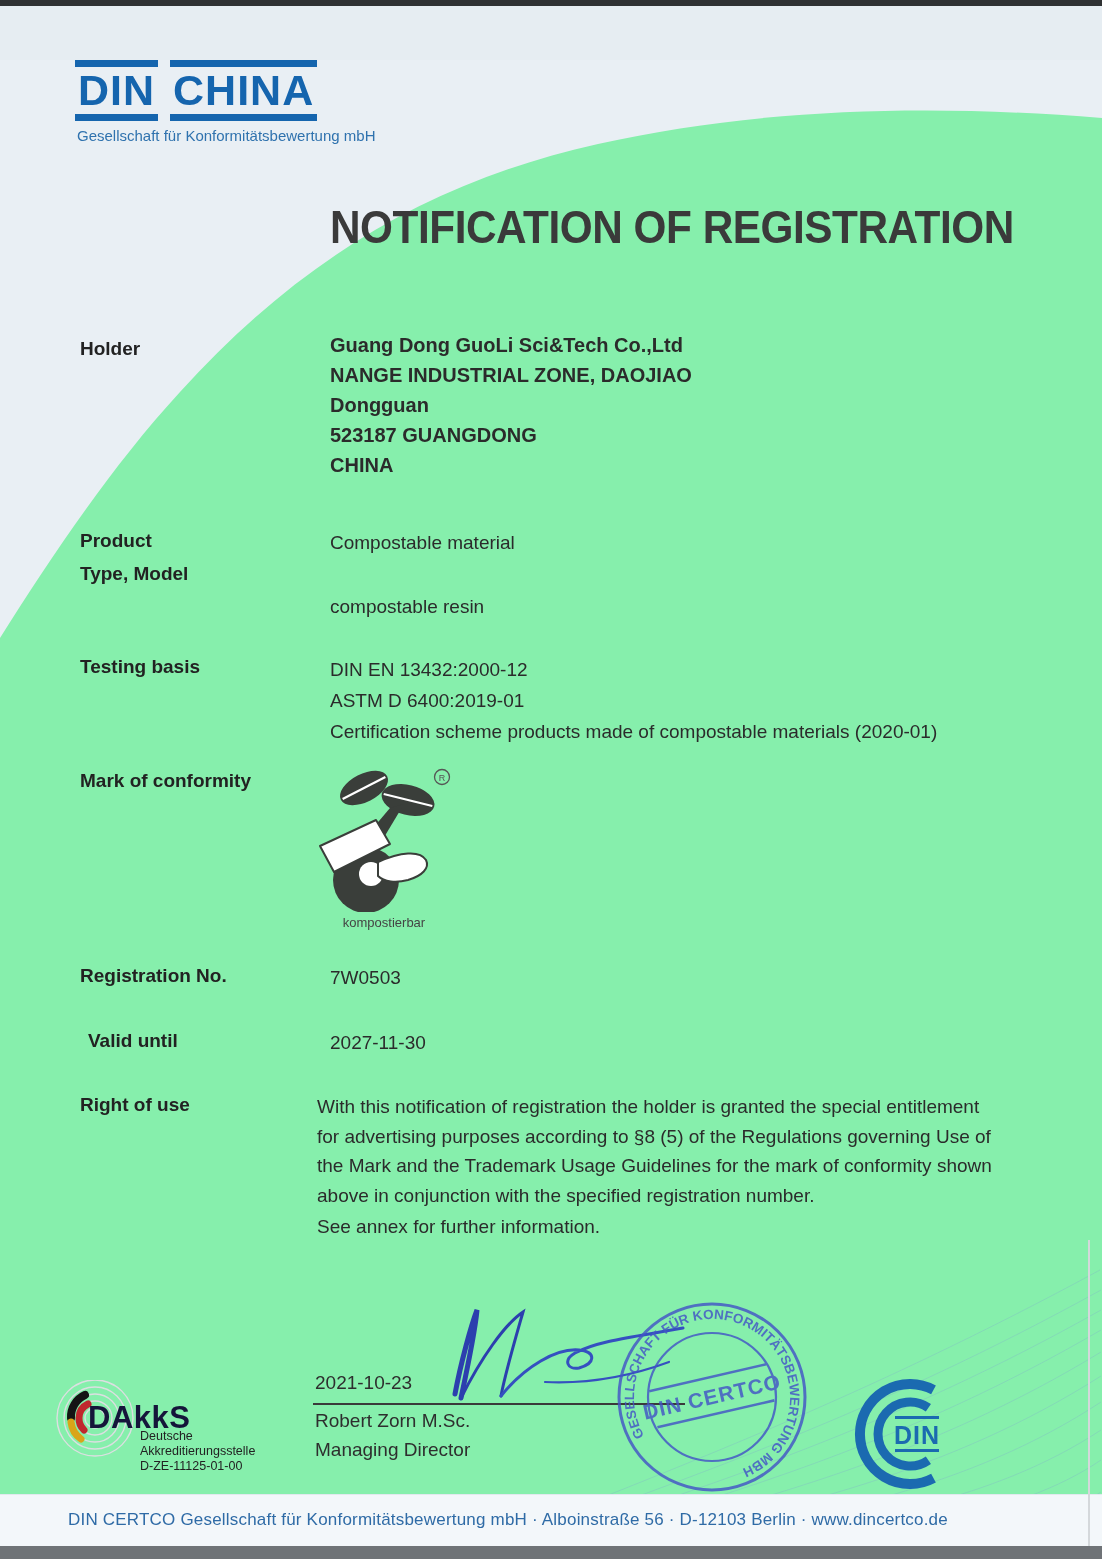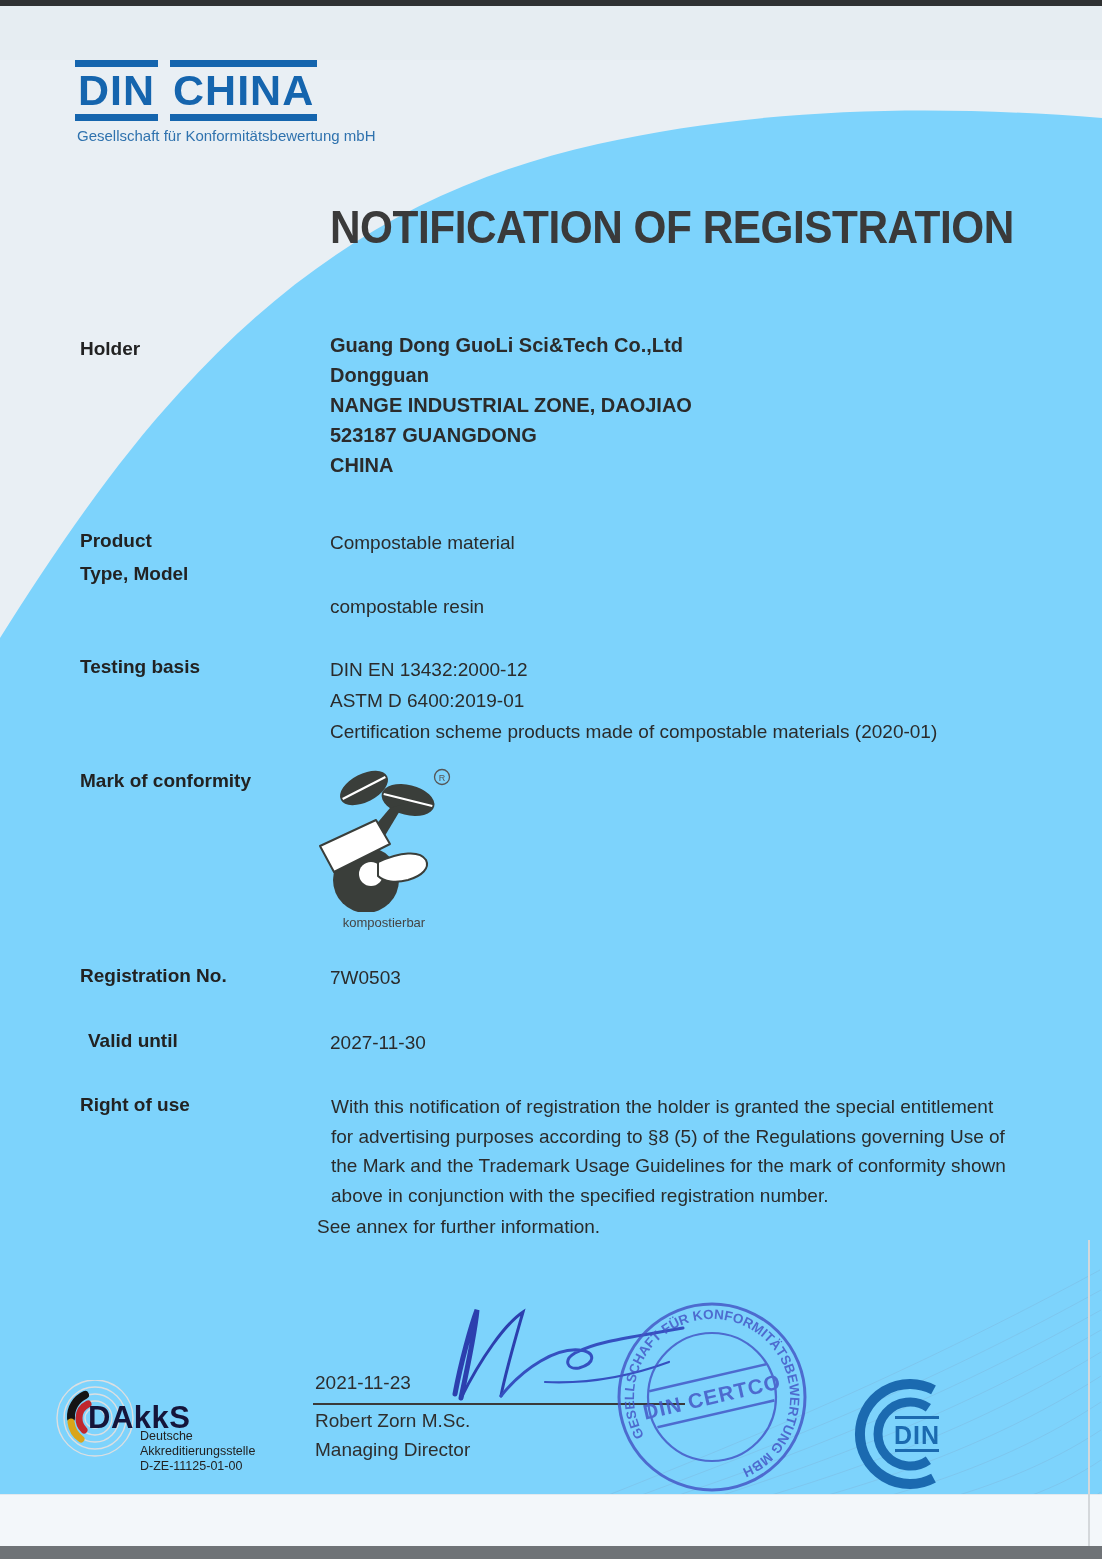--- a/index.html
+++ b/index.html
@@ -1,18 +1,18 @@
 <!DOCTYPE html>
 <html><head>
 <meta charset="utf-8">
 <style>
   html,body{margin:0;padding:0;background:#e8e8e8;}
   .page{
     position:relative; width:1102px; height:1559px; overflow:hidden;
-    background:#7dd3fc;
+    background:#86efac;
     font-family:"Liberation Sans","DejaVu Sans",sans-serif;
     color:#2e2e2e;
   }
   .abs{position:absolute;}
   
   .top-edge{left:0;top:0;width:1102px;height:6px;background:#2f3133;}
   .bottom-bar{left:0;top:1546px;width:1102px;height:13px;background:#6f7377;}
   .right-edge{left:1088px;top:1240px;width:2px;height:306px;background:#d4d8db;}
   
   .footer-band{left:0;top:1494px;width:1102px;height:52px;background:#f3f7fa;border-top:1px solid #e2e9ee;}
@@ -29,21 +29,21 @@
     left:330px;top:200px;font-size:46px;font-weight:700;color:#3a3a3a;
     letter-spacing:-.5px;transform:scaleX(.92);transform-origin:left top;white-space:nowrap;
   }
   
   .label{position:absolute;left:80px;font-size:19px;font-weight:700;color:#222;white-space:nowrap;}
   .value{position:absolute;left:330px;font-size:19px;color:#2b2b2b;white-space:nowrap;}
   .value-bold{font-weight:700;font-size:20px;}
   .vlines div{line-height:30px;}
   .tlines div{line-height:31px;}
   .para{position:absolute;left:317px;width:710px;font-size:19px;color:#2b2b2b;}
-  .para div{line-height:29.5px;white-space:nowrap;margin-left:14px;}
+  .para div{line-height:29.5px;white-space:nowrap;}
   .annex{left:317px;top:1216px;font-size:19px;color:#2b2b2b;}
   .caption{left:314px;top:915px;width:140px;text-align:center;font-size:13px;color:#444;}
   
   .sig-date{left:315px;top:1372px;font-size:19px;}
   .sig-line{left:313px;top:1403px;width:372px;height:2px;background:#3a3a3a;}
   .sig-name{left:315px;top:1410px;font-size:19px;}
   .sig-title{left:315px;top:1439px;font-size:19px;}
   .dakks-sub{font-size:12.5px;fill:#222;}
   svg text{font-family:"Liberation Sans","DejaVu Sans",sans-serif;}
 </style>
@@ -81,22 +81,22 @@
     <span class="brand-word">DIN</span>
     <span class="brand-word">CHINA</span>
   </div>
   <div class="abs brand-tagline">Gesellschaft für Konformitätsbewertung mbH</div>
 
   <div class="abs title">NOTIFICATION OF REGISTRATION</div>
 
   <div class="label" style="top:338px;">Holder</div>
   <div class="value value-bold vlines" style="top:330px;">
     <div>Guang Dong GuoLi Sci&amp;Tech Co.,Ltd</div>
+    <div>NANGE INDUSTRIAL ZONE, DAOJIAO</div>
     <div>Dongguan</div>
-    <div>NANGE INDUSTRIAL ZONE, DAOJIAO</div>
     <div>523187 GUANGDONG</div>
     <div>CHINA</div>
   </div>
 
   <div class="label" style="top:530px;">Product</div>
   <div class="value" style="top:532px;">Compostable material</div>
 
   <div class="label" style="top:563px;">Type, Model</div>
   <div class="value" style="top:596px;">compostable resin</div>
 
@@ -136,21 +136,21 @@
 
   <div class="label" style="top:1094px;">Right of use</div>
   <div class="para" style="top:1092px;">
     <div>With this notification of registration the holder is granted the special entitlement</div>
     <div>for advertising purposes according to §8 (5) of the Regulations governing Use of</div>
     <div>the Mark and the Trademark Usage Guidelines for the mark of conformity shown</div>
     <div>above in conjunction with the specified registration number.</div>
   </div>
   <div class="abs annex">See annex for further information.</div>
 
-  <div class="abs sig-date">2021-11-23</div>
+  <div class="abs sig-date">2021-10-23</div>
   <div class="abs sig-line"></div>
   <div class="abs sig-name">Robert Zorn M.Sc.</div>
   <div class="abs sig-title">Managing Director</div>
 
   <svg class="abs" style="left:425px;top:1298px;" width="290" height="112" viewBox="0 0 290 112">
     <g fill="none" stroke="#2c3fae" stroke-linecap="round">
       <path d="M30,96 C36,64 46,28 52,12 C50,34 42,72 36,100" stroke-width="5"></path>
       <path d="M36,100 C56,60 80,26 98,14 C90,42 80,76 76,98" stroke-width="3"></path>
       <path d="M76,98 C100,68 132,50 154,52 C172,54 170,66 154,70 C142,72 138,62 150,55 C174,42 216,38 258,30" stroke-width="3" stroke="#3550c0"></path>
       <path d="M120,84 C162,86 206,78 244,64" stroke-width="2.2" stroke="#3550c0"></path>
@@ -196,16 +196,17 @@
     <g fill="none" stroke="#1b6ab0">
       <path d="M81.5,17.9 A50,50 0 1 0 81.5,106.1" stroke-width="10"></path>
       <path d="M76.4,35.8 A32,32 0 1 0 76.4,88.2" stroke-width="9"></path>
     </g>
     <rect x="43" y="44" width="44" height="3" fill="#1b6ab0"></rect>
     <rect x="43" y="77" width="44" height="3" fill="#1b6ab0"></rect>
     <text x="65" y="72" text-anchor="middle" font-size="25" font-weight="700" fill="#1b6ab0" letter-spacing="1">DIN</text>
   </svg>
 
   <div class="abs footer-band"></div>
+  <div class="abs footer-text">DIN CERTCO Gesellschaft für Konformitätsbewertung mbH · Alboinstraße 56 · D-12103 Berlin · www.dincertco.de</div>
   <div class="abs right-edge"></div>
   <div class="abs bottom-bar"></div>
 
 </div>
 
 </body></html>

